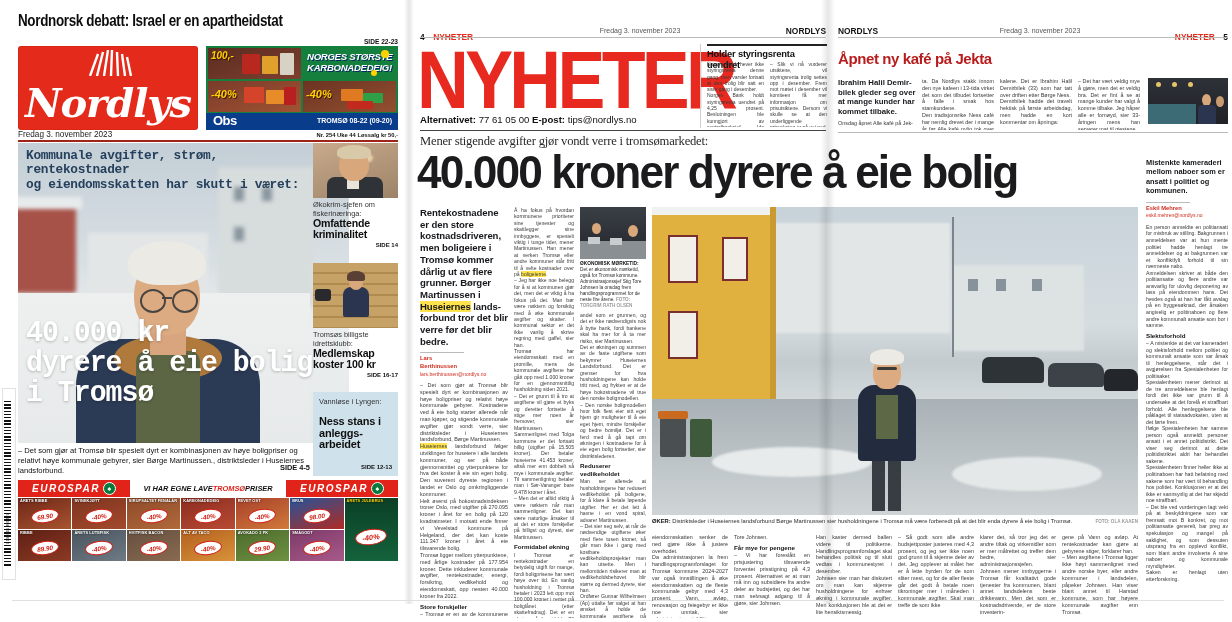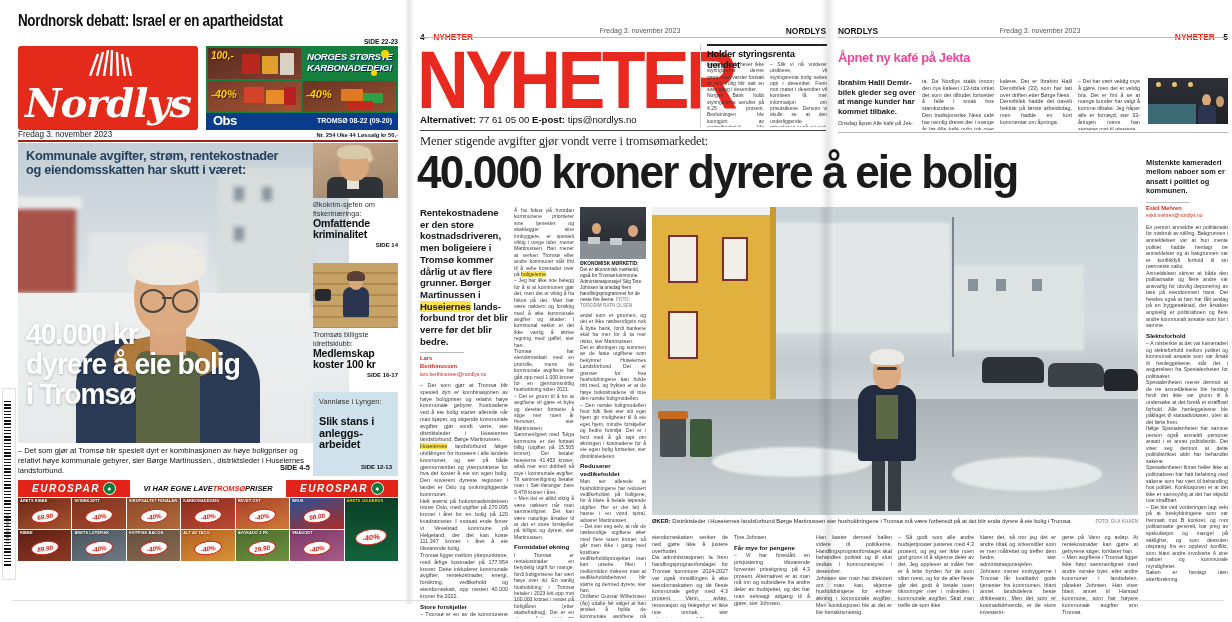--- a/index.html
+++ b/index.html
@@ -84,21 +84,21 @@
       transform:scale(.92,1.04);transform-origin:left top;white-space:nowrap;}
   .contact{font-size:9.6px;color:#111;}
   .contact b{font-weight:800;}
   .briefhead{font-weight:800;font-size:9.4px;color:#111;letter-spacing:-0.2px;}
   .kicker{font-size:12.6px;color:#2a2a2a;letter-spacing:-0.2px;}
   .gianthead{font-weight:800;font-size:47px;color:#1b1b1e;letter-spacing:-2px;line-height:1;
       transform:scaleX(.94);transform-origin:left top;white-space:nowrap;}
   .intro{font-weight:800;font-size:9.6px;line-height:1.22;color:#16181c;letter-spacing:-0.1px;}
   .pcol{position:absolute;overflow:hidden;}
   .bigphoto{background:linear-gradient(180deg,#c8d3d9 0%,#d6dde1 38%,#c3cbcf 50%,#dde2e3 70%,#eceeee 100%);overflow:hidden;}
-  .p5head{font-weight:800;font-size:13px;color:#ec4899;letter-spacing:-0.4px;text-align:right;}
+  .p5head{font-weight:800;font-size:15px;color:#b91c1c;letter-spacing:-0.4px;text-align:right;}
   .p5lead{font-weight:800;font-size:7.8px;line-height:1.25;color:#16181c;}
   .rrhead{font-weight:800;font-size:13.6px;line-height:1.04;color:#0f0f0f;letter-spacing:-0.3px;white-space:pre-line;}
   .rrlead{font-weight:800;font-size:7.4px;line-height:1.28;color:#16181c;}
   .win{position:absolute;background:#f2efe8;border:2px solid #7a2e2e;}
   .shape{position:absolute;}
 </style>
 </head>
 <body>
 
 <div id="canvas">
@@ -155,21 +155,21 @@
     <div class="obs-bar">
       <div class="obs-brand">Obs</div>
       <div class="obs-hours">TROMSØ 08-22 (09-20)</div>
     </div>
   </div>
 
   <div class="abs f-date" style="left:18px;top:130px;">Fredag 3. november 2023</div>
   <div class="abs f-issue" style="left:230px;top:132px;width:168px;">Nr. 254   Uke 44   Løssalg kr 50,-</div>
   <div class="abs" style="left:18px;top:140px;width:380px;height:2px;background:#a02318;"></div>
 
-  <div class="abs f-photo" style="left:18px;top:143px;width:331px;height:300px;">
+  <div class="abs f-photo" style="left:18px;top:143px;width:331px;height:300px;font-family:Liberation Mono, monospace;">
     <div class="shape blur" style="left:-6px;top:62px;width:64px;height:88px;background:#a75248;border-radius:3px;"></div>
     <div class="shape blur" style="left:-6px;top:54px;width:70px;height:12px;background:#e8ebec;"></div>
     <div class="shape blur" style="left:200px;top:24px;width:96px;height:140px;background:#d7dcdd;"></div>
     <div class="shape blur" style="left:216px;top:44px;width:10px;height:14px;background:#8b97a0;"></div>
     <div class="shape blur" style="left:244px;top:44px;width:10px;height:14px;background:#8b97a0;"></div>
     <div class="shape blur" style="left:216px;top:84px;width:10px;height:14px;background:#8b97a0;"></div>
     <div class="shape blur" style="left:70px;top:90px;width:120px;height:70px;background:#e2e6e7;"></div>
     <div class="shape" style="left:0;top:150px;width:292px;height:150px;background:linear-gradient(180deg,#eef0f0,#e7eaea);"></div>
 
     <div class="shape" style="left:58px;top:196px;width:184px;height:104px;background:#2b3a55;border-radius:46px 46px 0 0;"></div>
@@ -212,21 +212,21 @@
     <div class="shape" style="left:30px;top:24px;width:26px;height:30px;background:#2c3550;border-radius:8px 8px 2px 2px;"></div>
     <div class="shape" style="left:36px;top:12px;width:14px;height:15px;background:#d8a87c;border-radius:50%;"></div>
     <div class="shape" style="left:34px;top:8px;width:18px;height:10px;background:#5a3f35;border-radius:50% 50% 20% 20%;"></div>
   </div>
   <div class="abs railkick" style="left:313px;top:331px;width:85px;">Tromsøs billigste idrettsklubb:</div>
   <div class="abs railtitle" style="left:313px;top:348px;width:85px;">Medlemskap koster 100 kr</div>
   <div class="abs railref" style="left:313px;top:372px;width:85px;">SIDE 16-17</div>
 
   <div class="abs bluebox" style="left:313px;top:392px;width:85px;height:84px;">
     <div class="abs railkick" style="left:6px;top:6px;width:73px;">Vannløse i Lyngen:</div>
-    <div class="abs railtitle" style="left:6px;top:24px;width:73px;font-size:11px;">Slik stans i anleggs-arbeidet</div>
+    <div class="abs railtitle" style="left:6px;top:24px;width:73px;font-size:11px;">Ness stans i anleggs-arbeidet</div>
     <div class="abs railref" style="left:6px;top:72px;width:73px;">SIDE 12-13</div>
   </div>
 
   <div class="abs" style="left:18px;top:480px;width:380px;height:17px;display:flex;">
     <div class="es-red" style="width:112px;">
       <span class="es-brand">EUROSPAR</span>
       <span class="es-circle">♠</span>
     </div>
     <div class="es-mid" style="flex:1;">
       <span>VI HAR EGNE LAVE </span>

